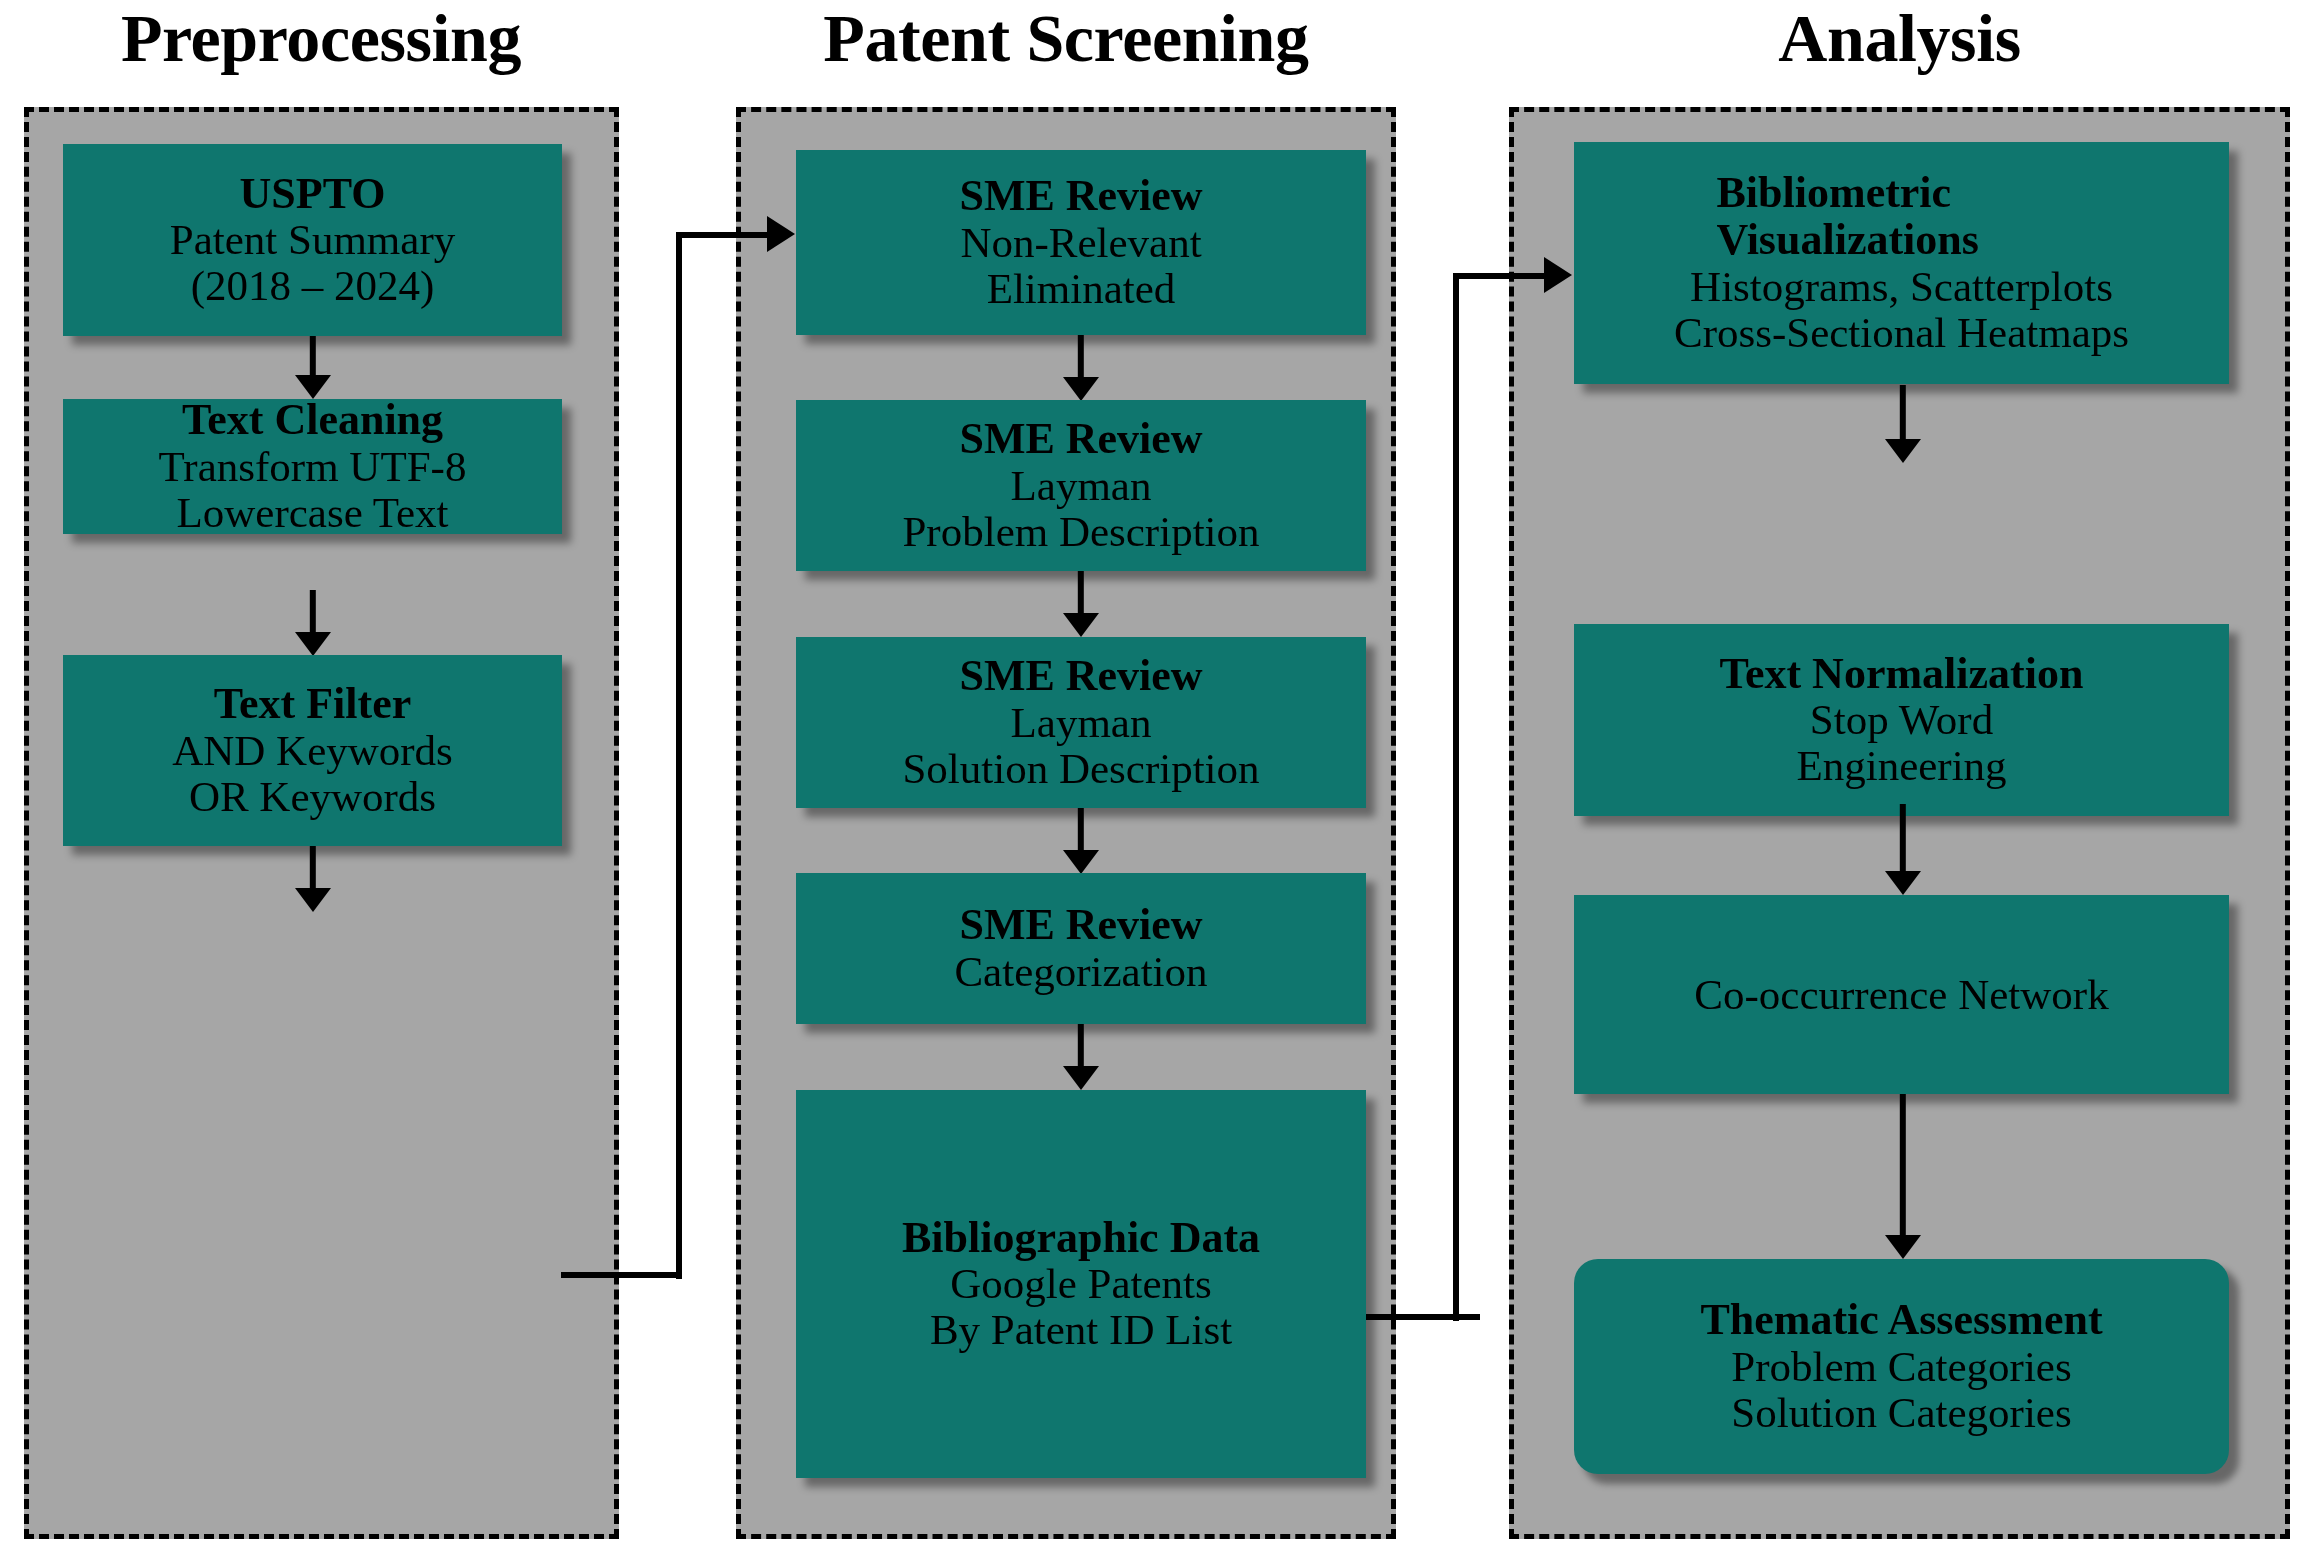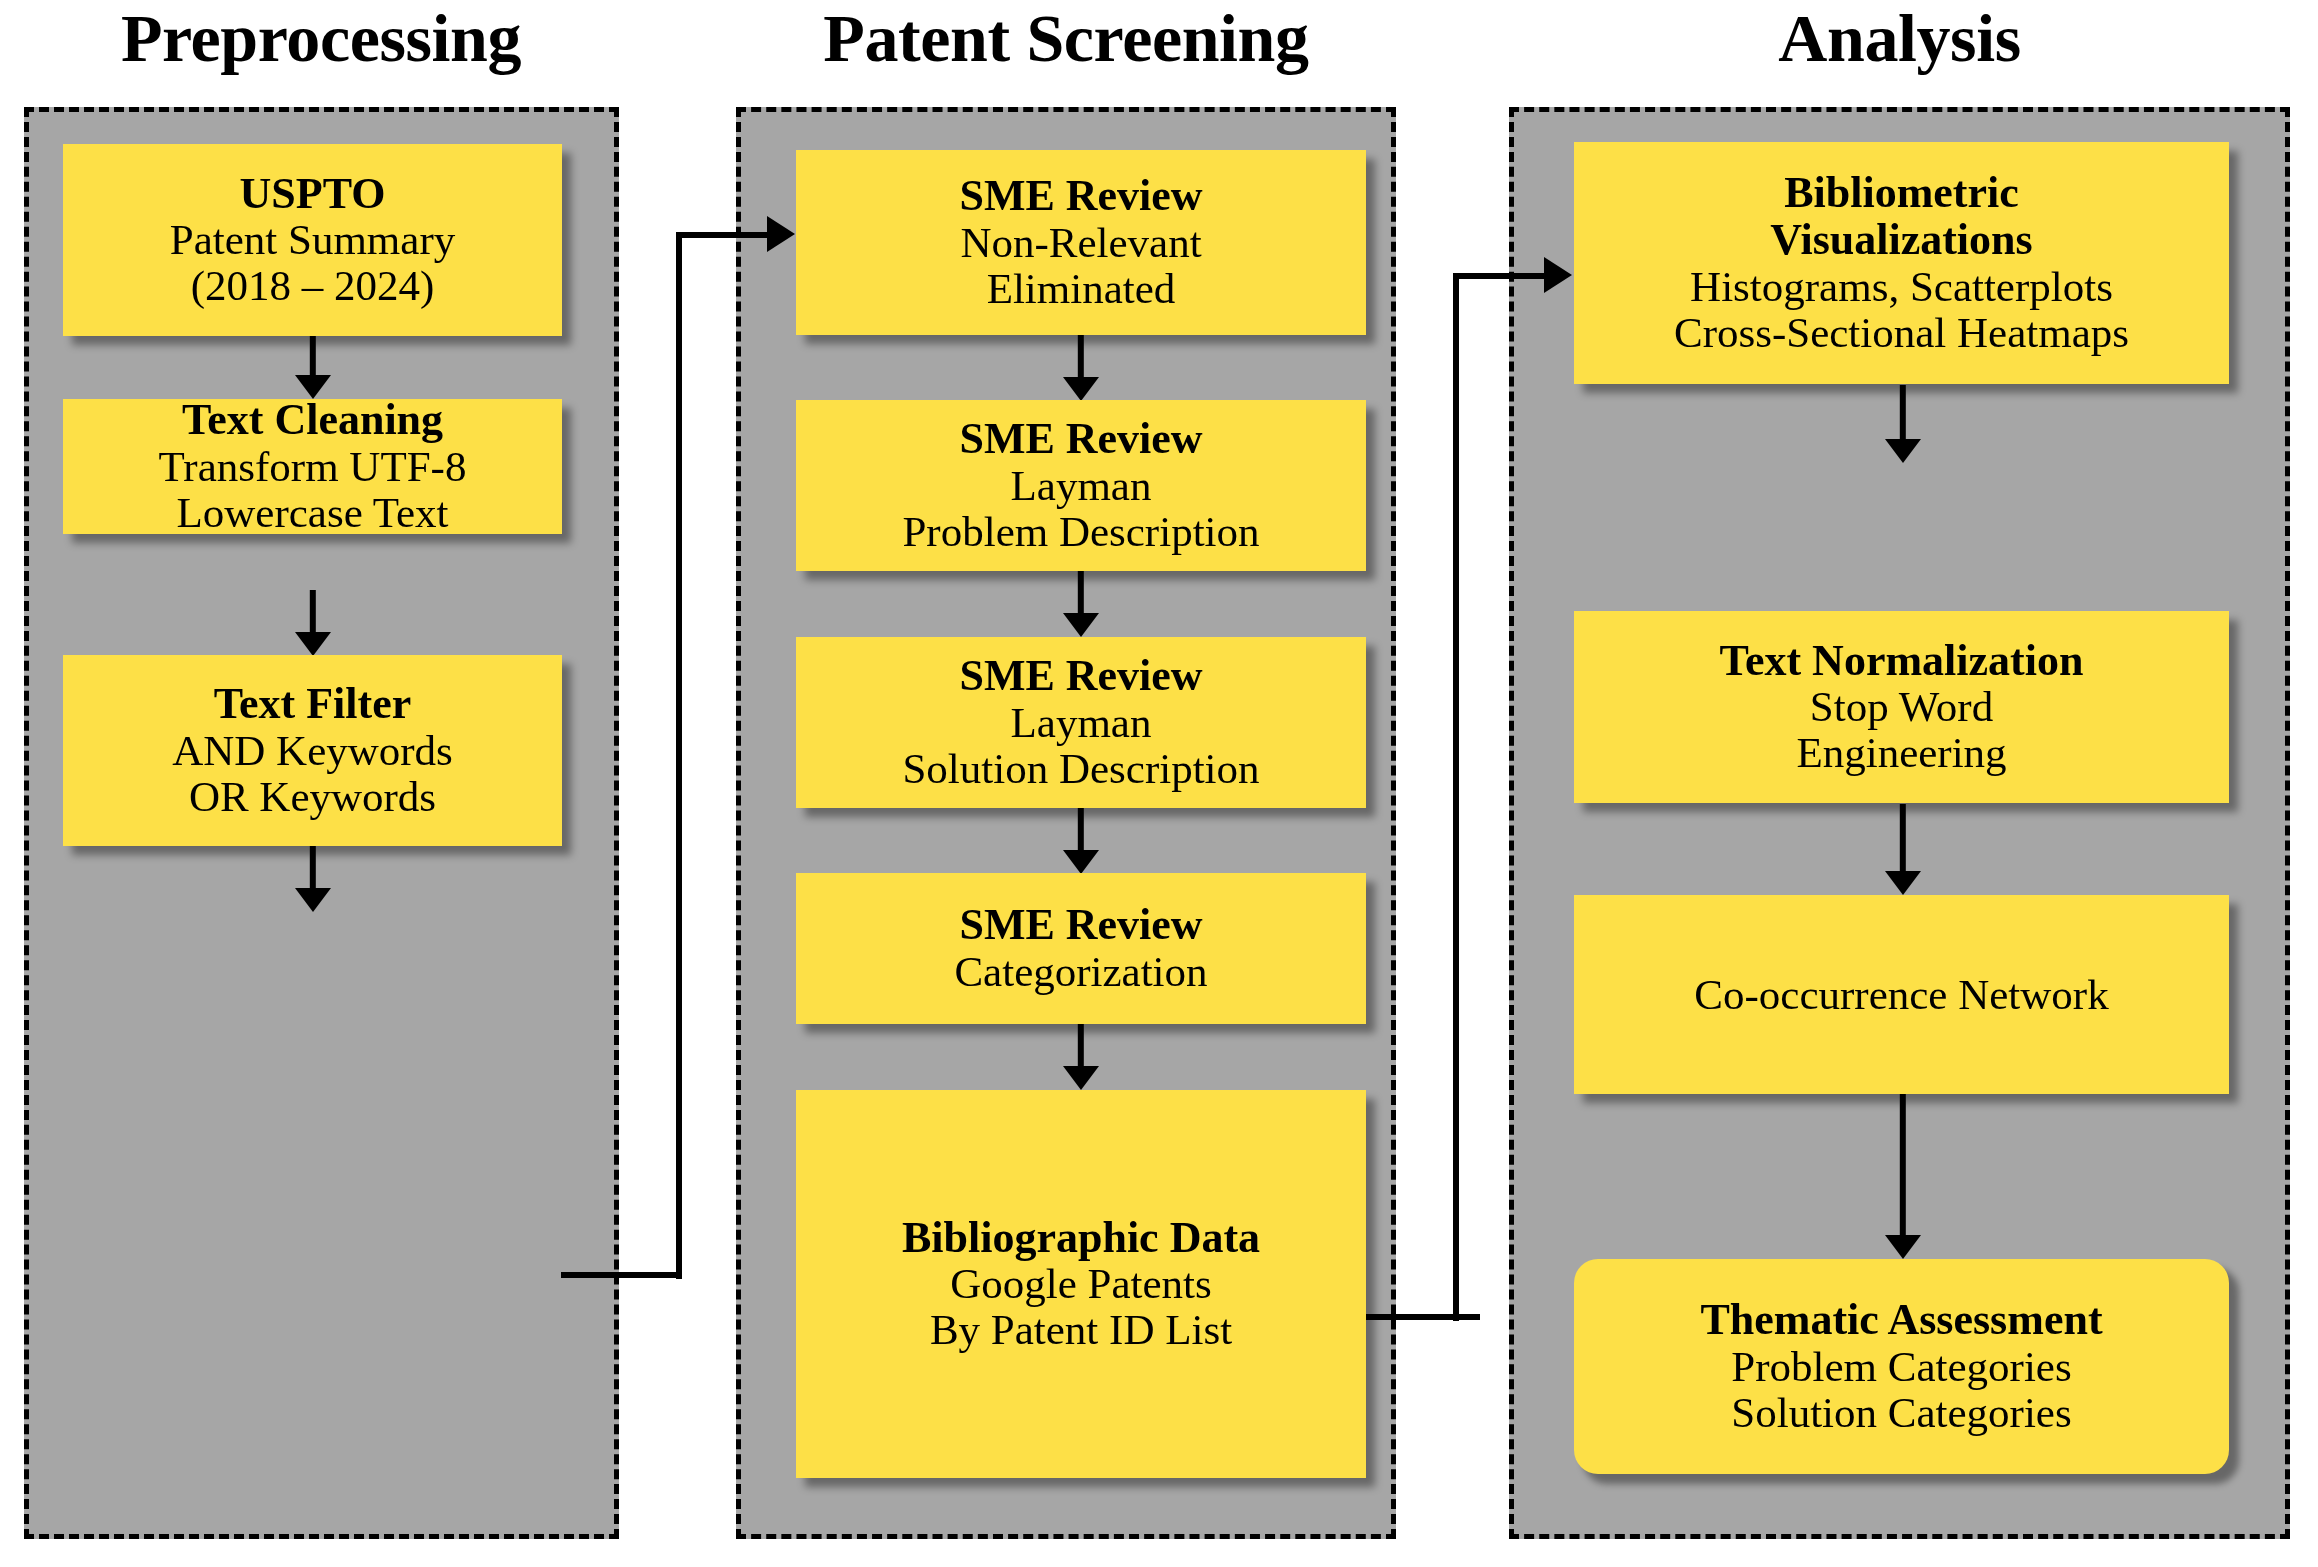--- a/index.html
+++ b/index.html
@@ -15,25 +15,24 @@
 
   .panel{
     position:absolute;
     border:5px dashed #000;
     background:#a6a6a6;
     box-sizing:border-box;
   }
 
   .node{
     position:absolute;
-    background:#fde047;
+    background:#0f766e;
     box-sizing:border-box;
     display:flex;flex-direction:column;align-items:center;justify-content:center;
     box-shadow:9.3px 9.3px 7.8px rgba(0,0,0,0.38);
-    text-align:center;
     padding:1.4px 4.3px;
   }
   .node .ttl{font-weight:bold;font-size:44px;line-height:1.06;white-space:nowrap;}
   .node .ttl.wrap{white-space:normal;}
   .node .sub{font-weight:normal;font-size:43px;line-height:1.07;white-space:nowrap;}
 
   
   .varr{position:absolute;}
   .varr .shaft{position:absolute;left:50%;top:0;transform:translateX(-50%);width:6.4px;background:#000;}
   .varr .head{position:absolute;left:50%;bottom:0;transform:translateX(-50%);
@@ -149,21 +148,21 @@
     <div class="ttl wrap" style="max-width:370px;">Bibliometric Visualizations</div>
     <div class="sub">Histograms, Scatterplots</div>
     <div class="sub">Cross-Sectional Heatmaps</div>
   </div>
 
   <div class="varr" style="left:1881px;top:385px;width:43px;height:78px;">
     <div class="shaft" style="height:56px;"></div>
       <div class="head"></div>
   </div>
 
-  <div class="node" style="left:1574px;top:611px;width:655px;height:192px;">
+  <div class="node" style="left:1574px;top:624px;width:655px;height:192px;">
     <div class="ttl">Text Normalization</div>
     <div class="sub">Stop Word</div>
     <div class="sub">Engineering</div>
   </div>
 
   <div class="varr" style="left:1881px;top:804px;width:43px;height:91px;">
     <div class="shaft" style="height:68px;"></div>
       <div class="head"></div>
   </div>
 

